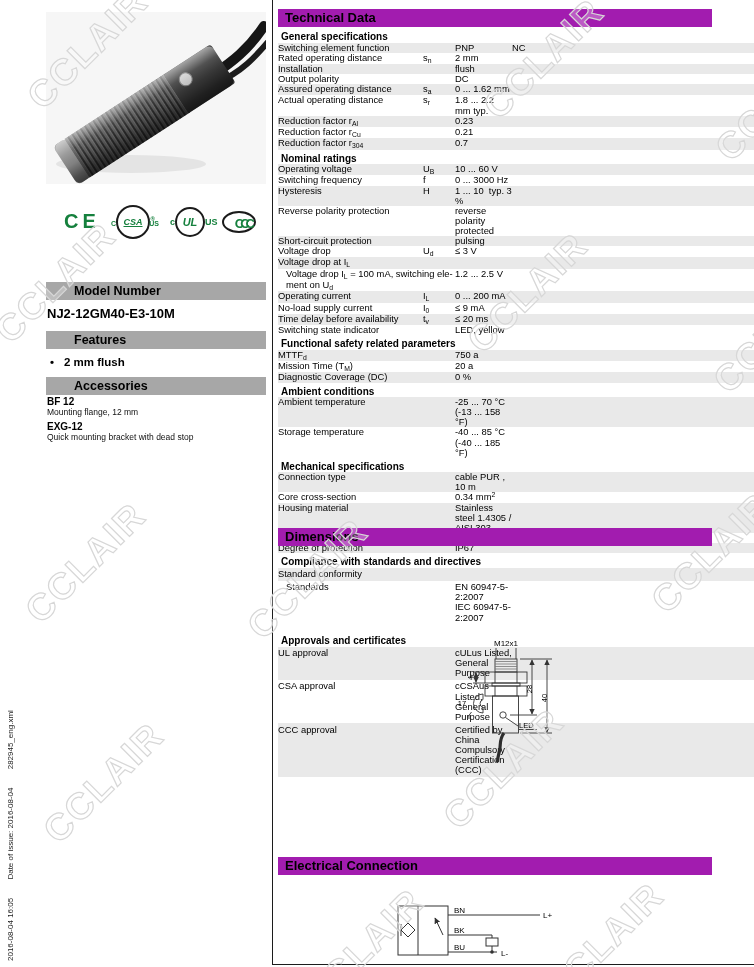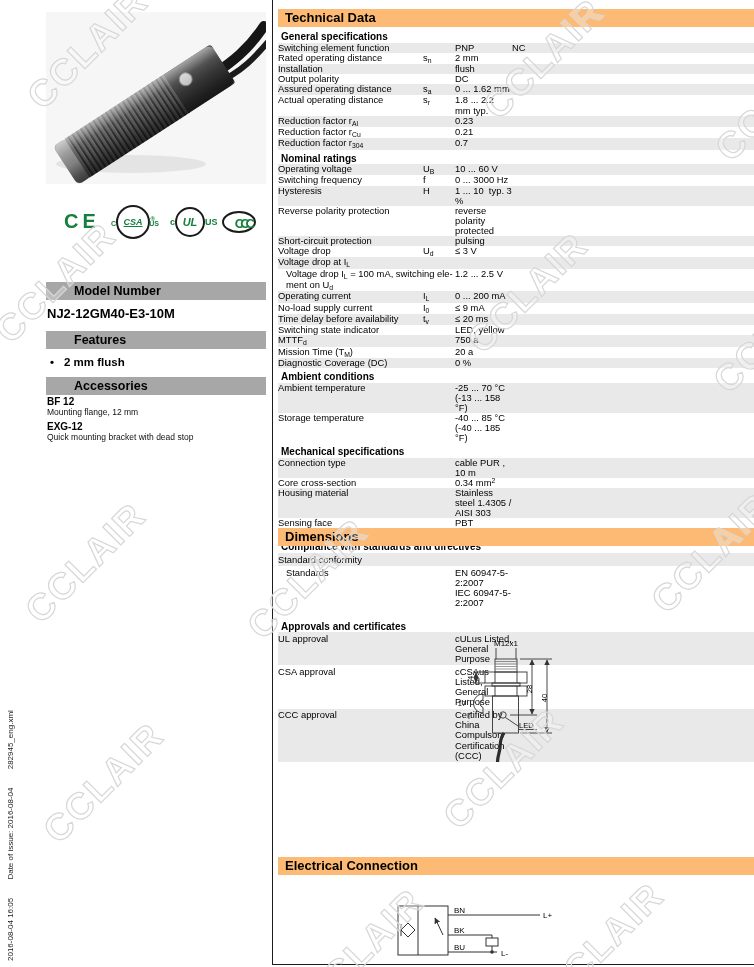--- a/index.html
+++ b/index.html
@@ -12,21 +12,21 @@
   
   .vdivider{position:absolute;left:272px;top:0;width:1px;height:965px;background:#1c1c1c;}
   .hbottom{position:absolute;left:272px;top:964px;width:482px;height:1px;background:#1c1c1c;}
   
   .side-text{position:absolute;left:6px;top:961px;transform-origin:0 0;transform:rotate(-90deg);
              font-size:8px;white-space:nowrap;color:#222;}
   .side-text span{margin-right:16px;}
   
   .lbar{position:absolute;left:46px;width:220px;height:18px;background:#a7a7a7;
         font-weight:bold;font-size:12.5px;line-height:18px;padding-left:28px;box-sizing:border-box;}
-  .rbar{position:absolute;left:278px;width:476px;height:18px;background:#fdba74;
+  .rbar{position:absolute;left:278px;width:434px;height:18px;background:#a21caf;
         font-weight:bold;font-size:13px;line-height:18px;padding-left:7px;box-sizing:border-box;}
   
   #photo{position:absolute;left:46px;top:12px;}
   #logos{position:absolute;left:46px;top:202px;width:220px;height:44px;}
   .logo{position:absolute;color:#15803d;}
   .logo-ce{left:18px;top:8px;font-size:20px;font-weight:600;letter-spacing:4px;}
   .logo-csa{left:70px;top:3px;width:30px;height:30px;border:2.4px solid #1b1b1b;border-radius:50%;
             text-align:center;font-weight:bold;font-style:italic;font-size:9px;line-height:30px;text-decoration:underline;}
   .csa-r{position:absolute;right:-7px;top:-3px;font-size:6px;font-style:normal;}
   .csa-c{position:absolute;left:-7px;bottom:-2px;font-size:7px;font-style:normal;font-weight:bold;}
@@ -249,20 +249,21 @@
         <div class="ts">t<sub>v</sub></div>
         <div class="tv">≤ 20 ms</div>
         <div class="tv2"></div>
       </div>
       <div class="trow">
         <div class="tl">Switching state indicator</div>
         <div class="ts"></div>
         <div class="tv">LED, yellow</div>
         <div class="tv2"></div>
       </div>
+      <div class="tsec">Functional safety related parameters</div>
       <div class="trow shade">
         <div class="tl">MTTF<sub>d</sub></div>
         <div class="ts"></div>
         <div class="tv">750 a</div>
         <div class="tv2"></div>
       </div>
       <div class="trow">
         <div class="tl">Mission Time (T<sub>M</sub>)</div>
         <div class="ts"></div>
         <div class="tv">20 a</div>

